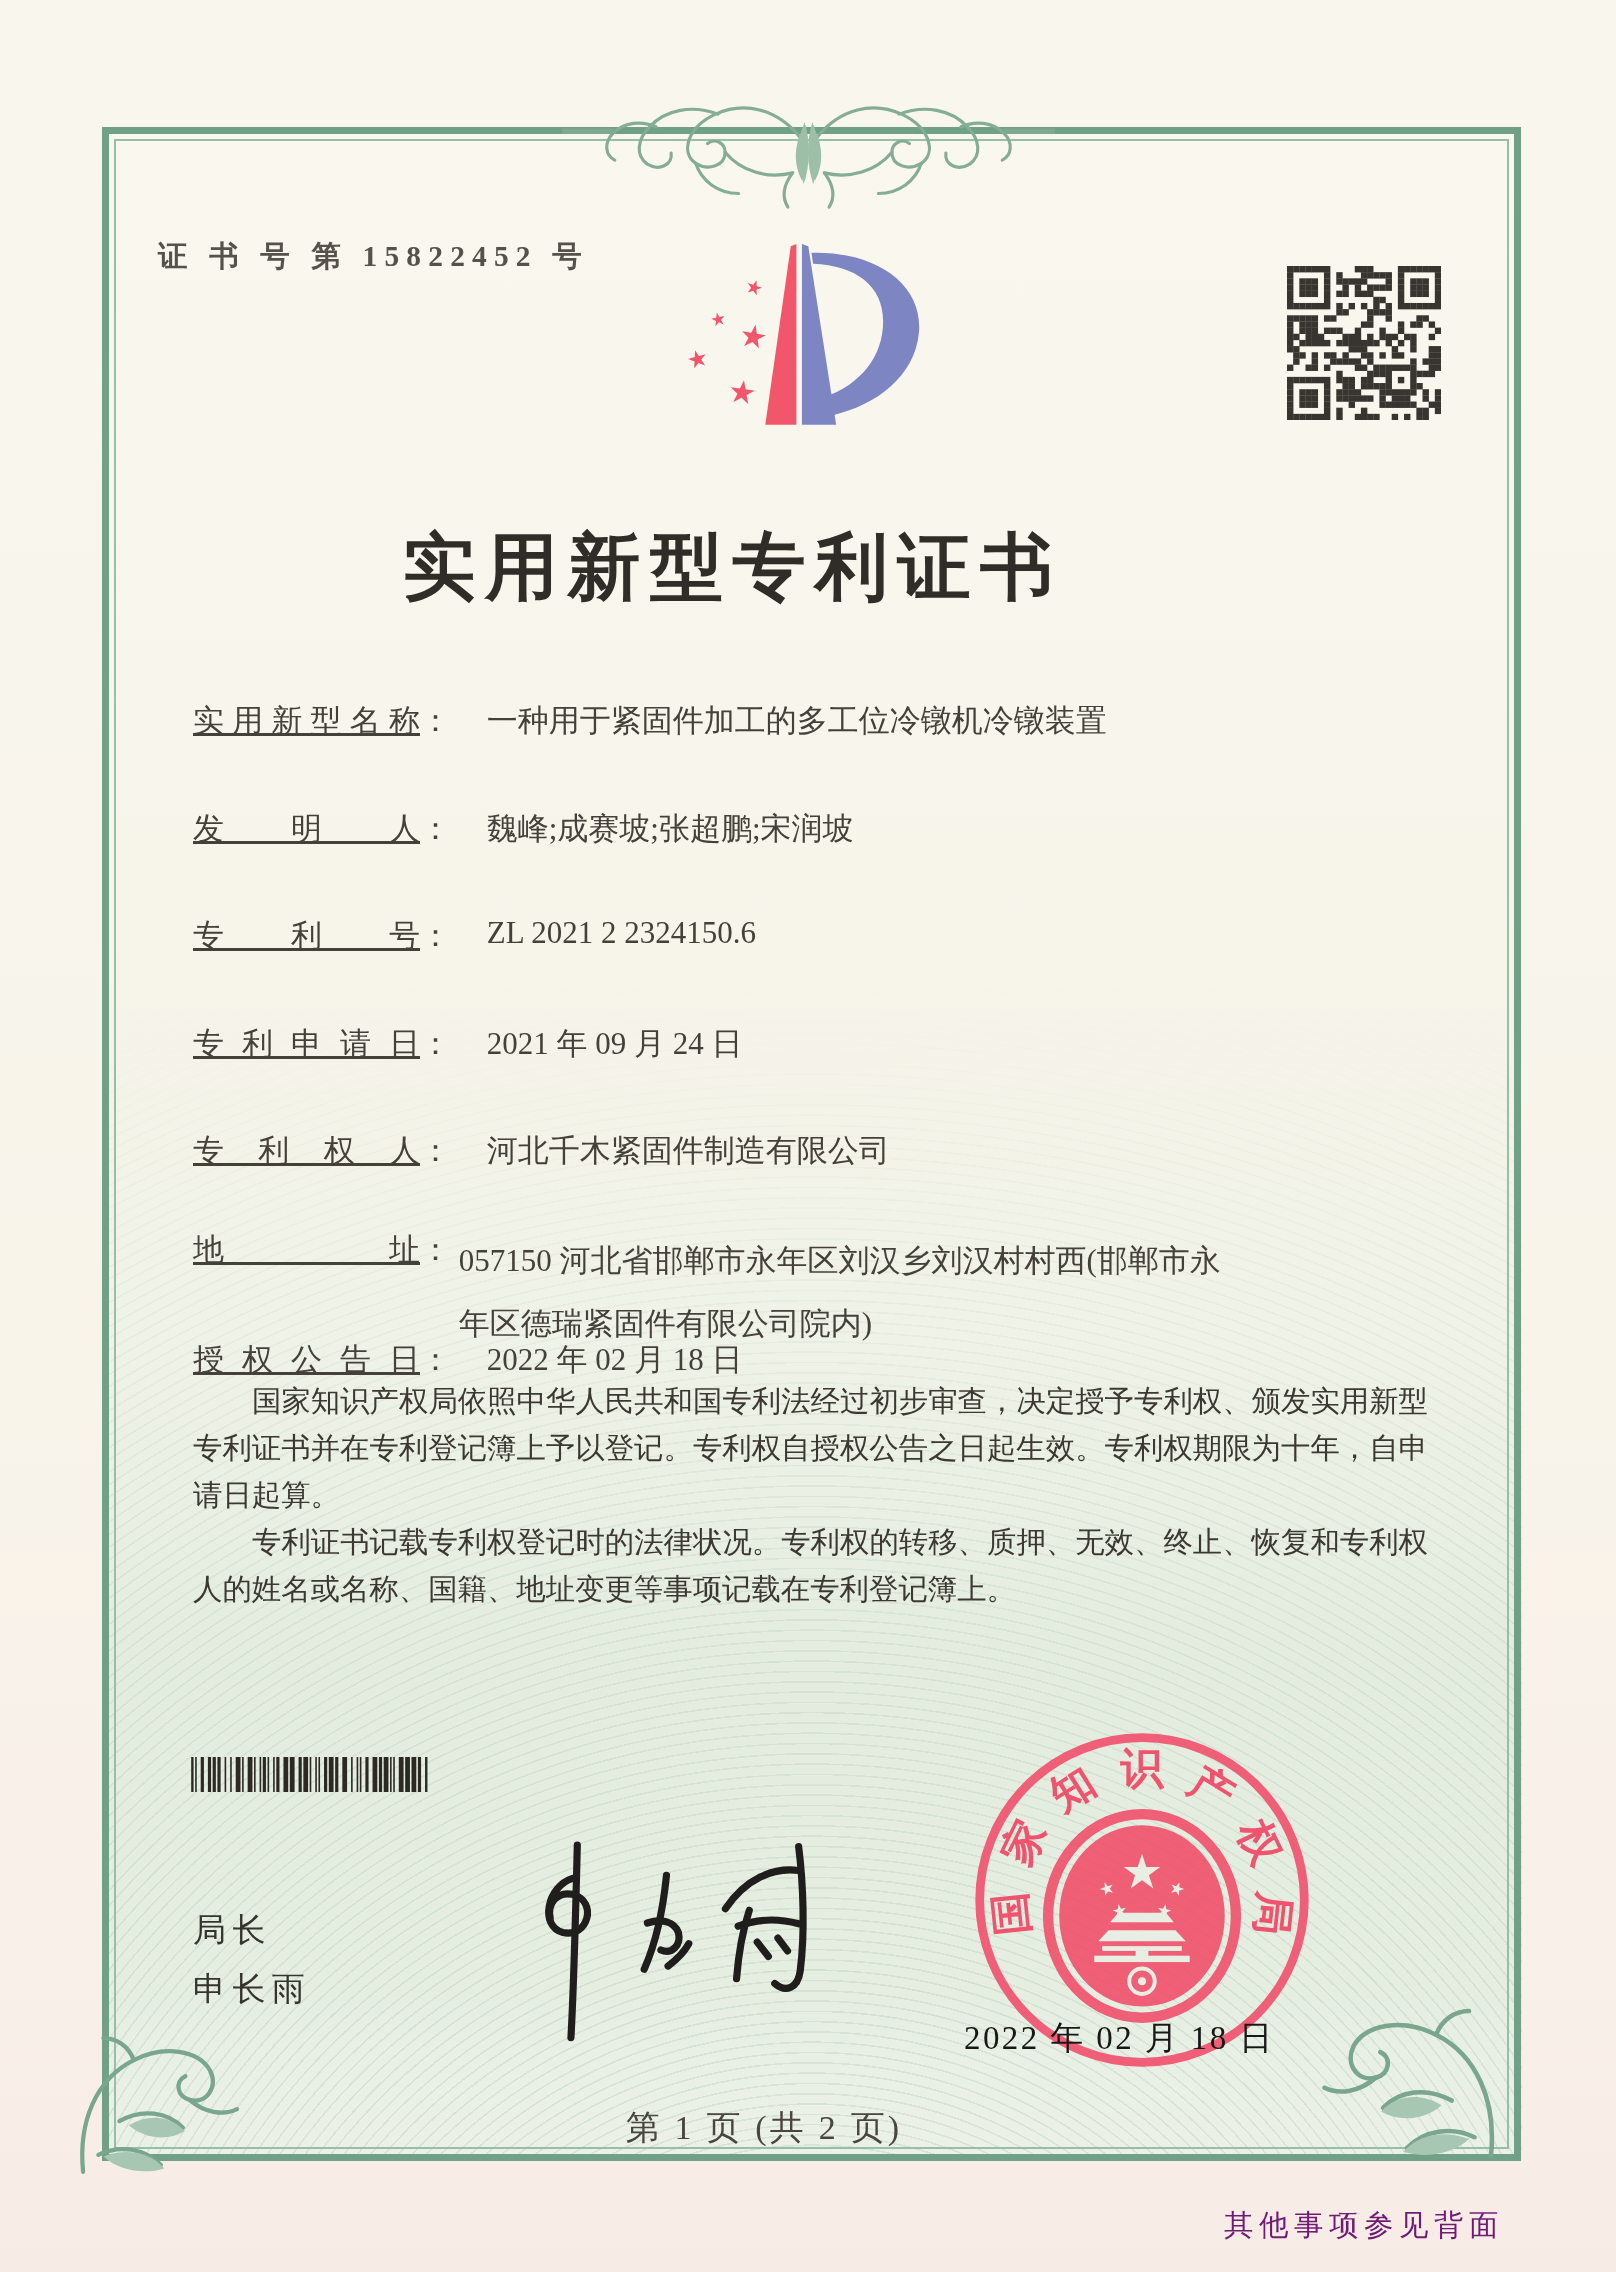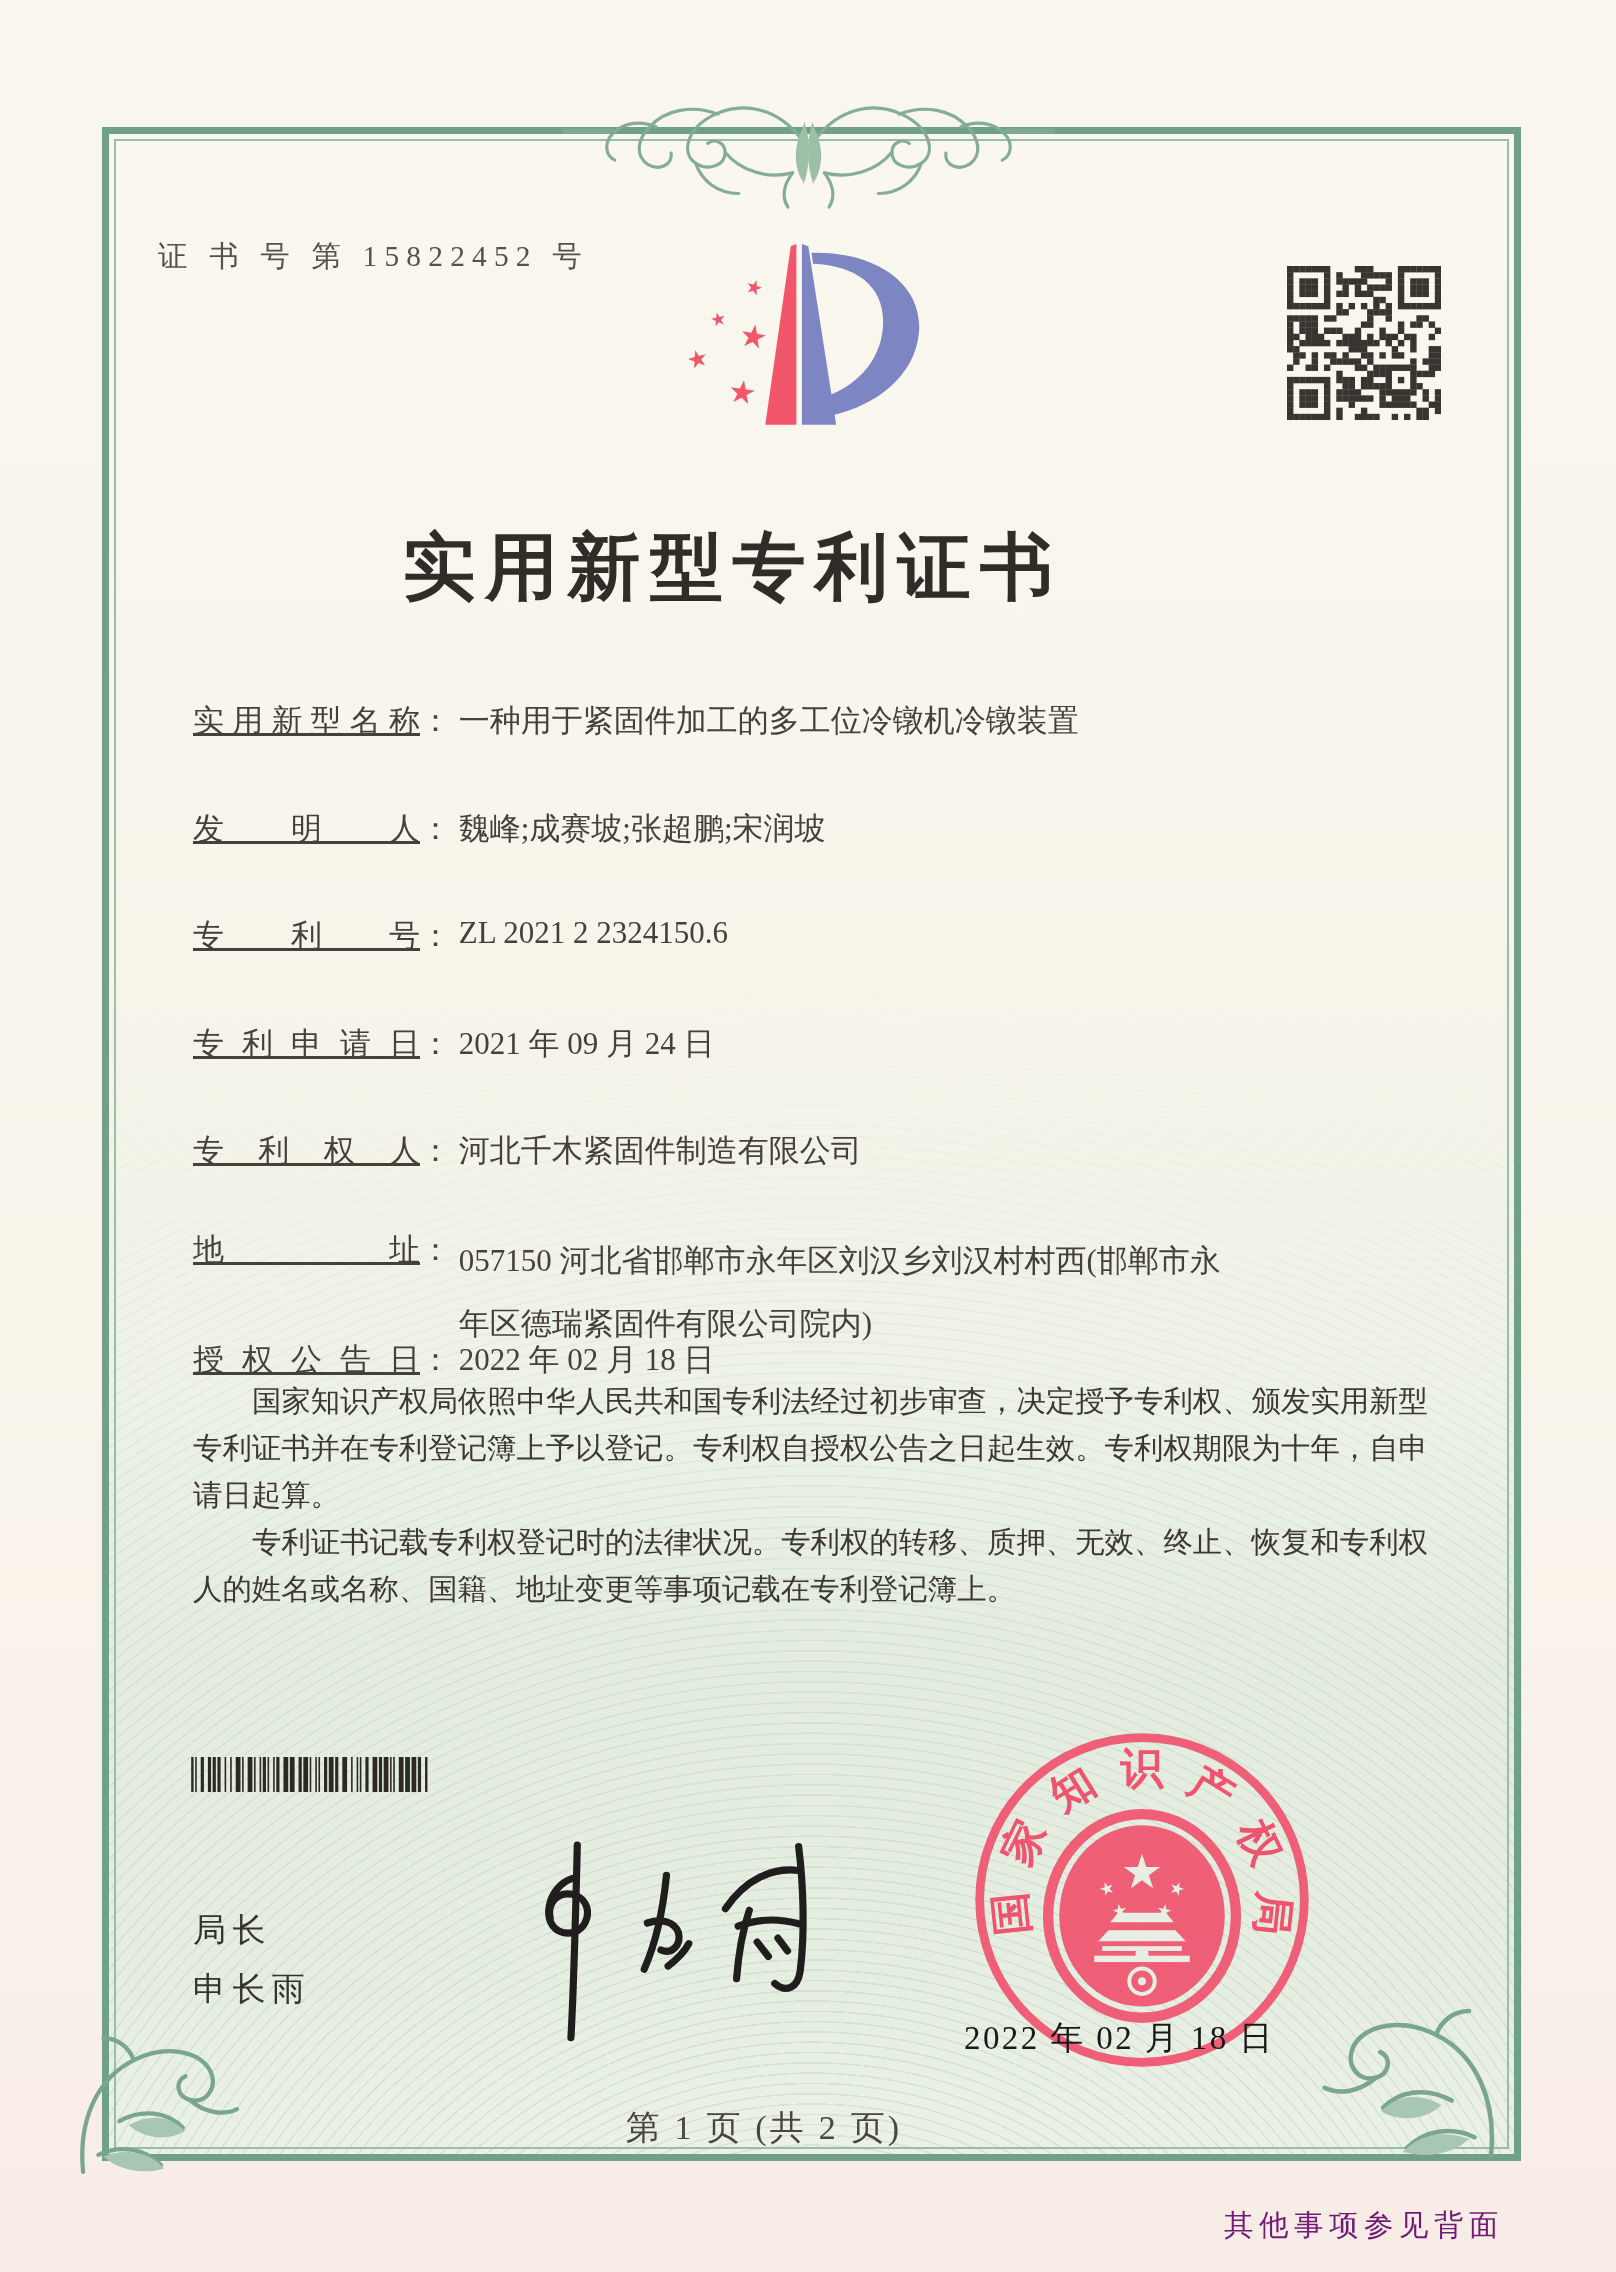--- a/index.html
+++ b/index.html
@@ -21,32 +21,32 @@
   }
   .frame{
     position:absolute;left:102px;top:127px;width:1405px;height:2020px;
     border:7.2px solid #70a086;
   }
   .frame-inner{
     position:absolute;left:4.8px;top:4.8px;right:4.8px;bottom:4.8px;
     border:2.4px solid #96bfa5;
   }
   .cert-no{
-    position:absolute;left:158px;top:237px;font-size:29.4px;letter-spacing:7.2px;color:#56514a;
+    position:absolute;left:158px;top:237px;font-size:29.4px;letter-spacing:7.2px;color:#56514a;font-weight:bold;
   }
   .logo{position:absolute;left:676px;top:232px;}
   .qr{position:absolute;left:1287px;top:266px;}
   .title{
     position:absolute;left:0;top:519px;width:1465px;text-align:center;
     font-size:73px;font-weight:700;letter-spacing:9.5px;color:#302c27;
   }
   .row{position:absolute;left:193px;font-size:31px;color:#45413a;white-space:nowrap;}
   .lbl{display:inline-block;width:227px;text-align:justify;text-align-last:justify;vertical-align:top;text-decoration:underline;}
   .lbl-plain{display:inline-block;vertical-align:top;}
-  .val{display:inline-block;vertical-align:top;}
+  .val{display:inline-block;vertical-align:top;margin-left:28px;}
   .val-multi{display:inline-block;vertical-align:top;line-height:63px;white-space:normal;width:923px;}
   .grant2{position:absolute;left:818px;top:0;}
   .paras{
     position:absolute;left:193px;top:1362px;width:1235px;
     font-size:29.4px;line-height:47px;color:#3c3831;text-align:justify;margin-top:16px;
   }
   .paras p{margin:0;text-indent:59px;}
   .barcode{position:absolute;left:191px;top:1757px;}
   .signer-role{position:absolute;left:193px;top:1908px;font-family:"Liberation Sans","DejaVu Sans",sans-serif;font-size:33px;letter-spacing:6.4px;color:#36332e;}
   .signer-name{position:absolute;left:193px;top:1967px;font-family:"Liberation Sans","DejaVu Sans",sans-serif;font-size:33px;letter-spacing:6.4px;color:#36332e;}

